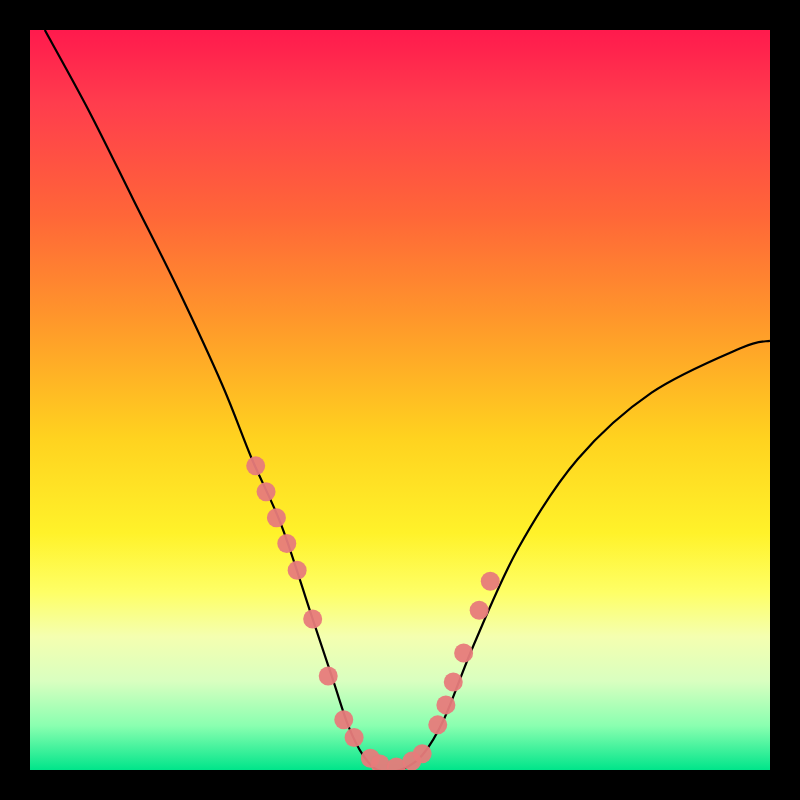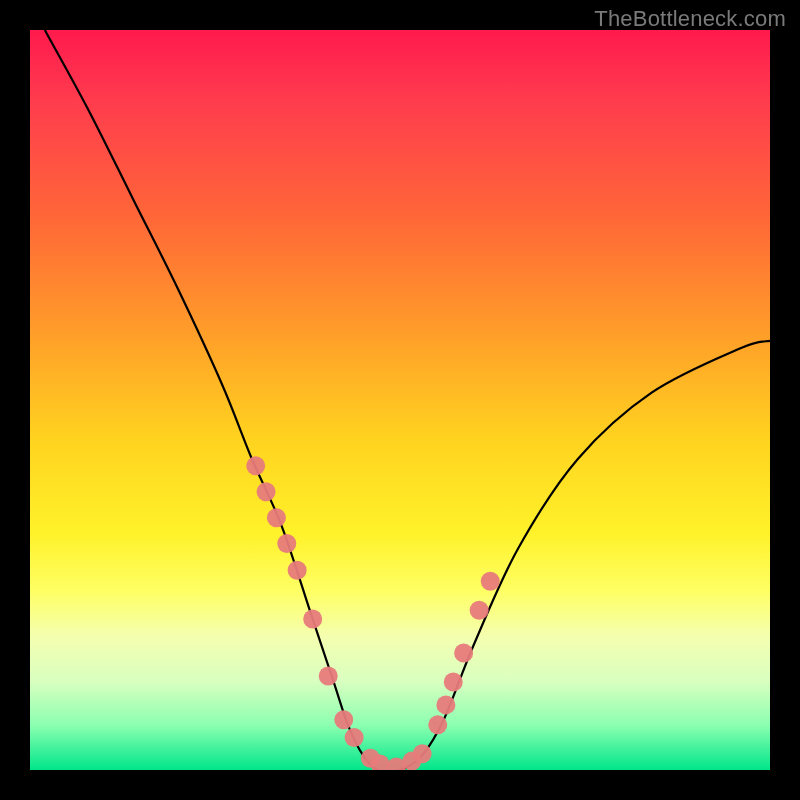--- a/index.html
+++ b/index.html
@@ -83,14 +83,13 @@
           <circle cx="407.74" cy="694.86" r="9.5" class="dot"></circle>
           <circle cx="415.88000000000005" cy="674.88" r="9.5" class="dot"></circle>
           <circle cx="423.28000000000003" cy="651.94" r="9.5" class="dot"></circle>
           <circle cx="433.64" cy="623.08" r="9.5" class="dot"></circle>
           <circle cx="449.18" cy="580.16" r="9.5" class="dot"></circle>
           <circle cx="460.28" cy="551.3" r="9.5" class="dot"></circle>
         </g>
     </svg>
 
   </div>
-  <div class="watermark">TheBottleneck.com</div>
 </div>
 
 </body></html>

